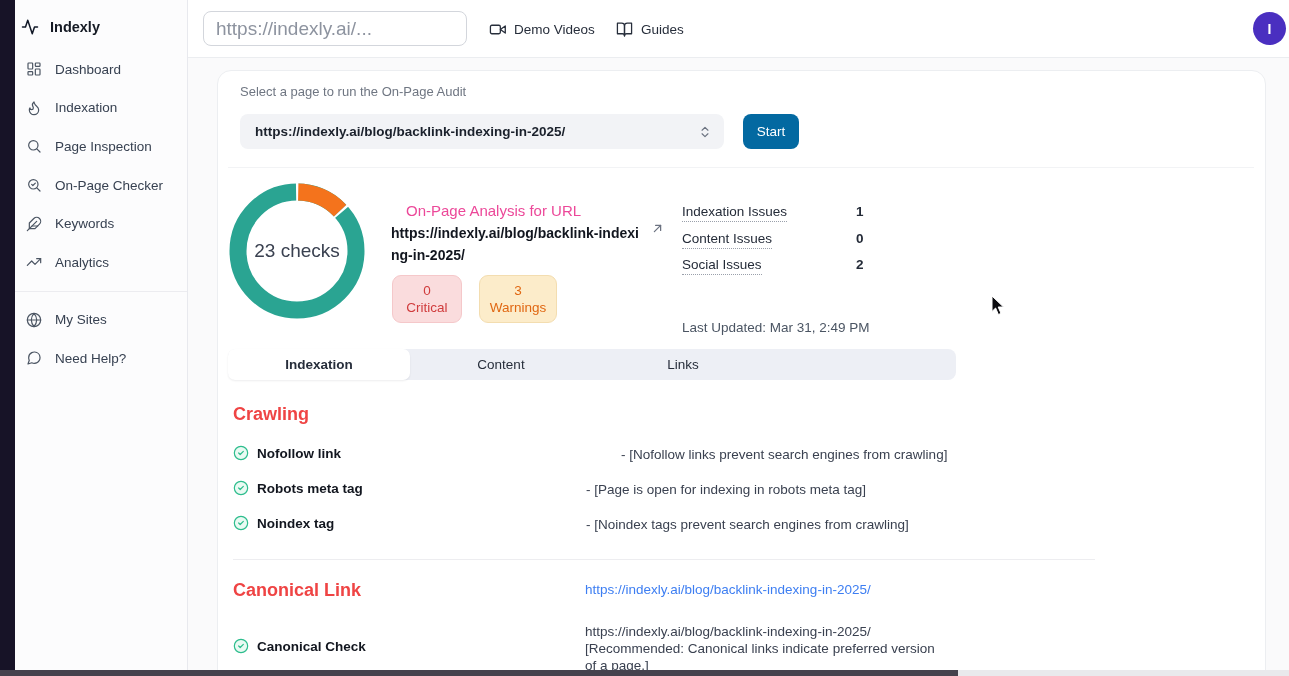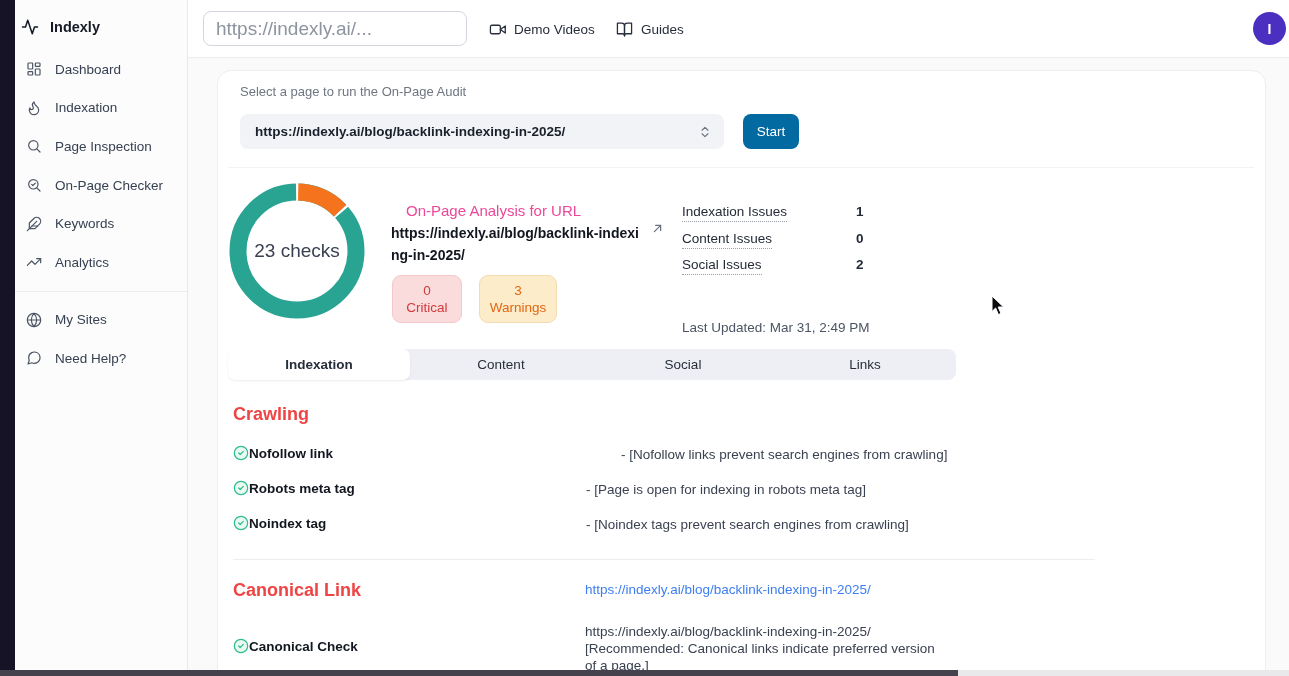--- a/index.html
+++ b/index.html
@@ -85,21 +85,21 @@
 
   
   .tabs { position:absolute; left:10px; top:278px; width:728px; height:31px; background:#edeff5;
     border-radius:8px; display:flex; }
   .tab { width:182px; height:31px; display:flex; align-items:center; justify-content:center;
     font-size:13.5px; color:#272e3b; cursor:pointer; border-radius:7px; }
   .tab.active { background:#ffffff; font-weight:600; box-shadow:0 1px 2px rgba(20,24,40,.08); }
 
   
   .section-heading { position:absolute; left:15px; font-size:18px; font-weight:bold; color:#ef4444; }
-  .check-row { position:absolute; left:15px; display:flex; align-items:center; }
+  .check-row { position:absolute; left:15px; display:flex; align-items:center; gap:8px; }
   .check-row .chk { width:16px; height:16px; }
   .check-label { font-size:13.5px; font-weight:600; color:#12161f; }
   .check-desc { position:absolute; left:368px; font-size:13.5px; color:#3a4150; }
   .divider-b { position:absolute; left:15px; top:488px; width:862px; height:1px; background:#ededf0; }
 
   .canonical-link { position:absolute; left:367px; top:511px; font-size:13.5px; color:#3d7ef2;
     text-decoration:underline; text-decoration-color:rgba(61,126,242,.0); cursor:pointer; }
   .canonical-desc { position:absolute; left:367px; top:552px; width:360px; font-size:13.5px;
     color:#3a4150; line-height:17px; }
 
@@ -266,21 +266,20 @@
     <div class="stat-value st0">1</div>
     <div class="stat-label st1"><span>Content Issues</span></div>
     <div class="stat-value st1">0</div>
     <div class="stat-label st2"><span>Social Issues</span></div>
     <div class="stat-value st2">2</div>
     <div class="last-updated">Last Updated: Mar 31, 2:49 PM</div>
 
     <div class="tabs">
       <div class="tab active">Indexation</div>
       <div class="tab">Content</div>
-      <div class="tab">Social</div>
       <div class="tab">Links</div>
     </div>
 
     <div class="section-heading" style="top:333px;">Crawling</div>
 
     <div class="check-row" style="top:374px;">
       <svg class="chk" viewBox="0 0 24 24" fill="#eafaf3" stroke="#2dbd8d" stroke-width="1.8" stroke-linecap="round" stroke-linejoin="round">
           <circle cx="12" cy="12" r="10"></circle>
           <path d="m8.5 12 2.3 2.3L15.5 9.6" fill="none"></path>
         </svg>

